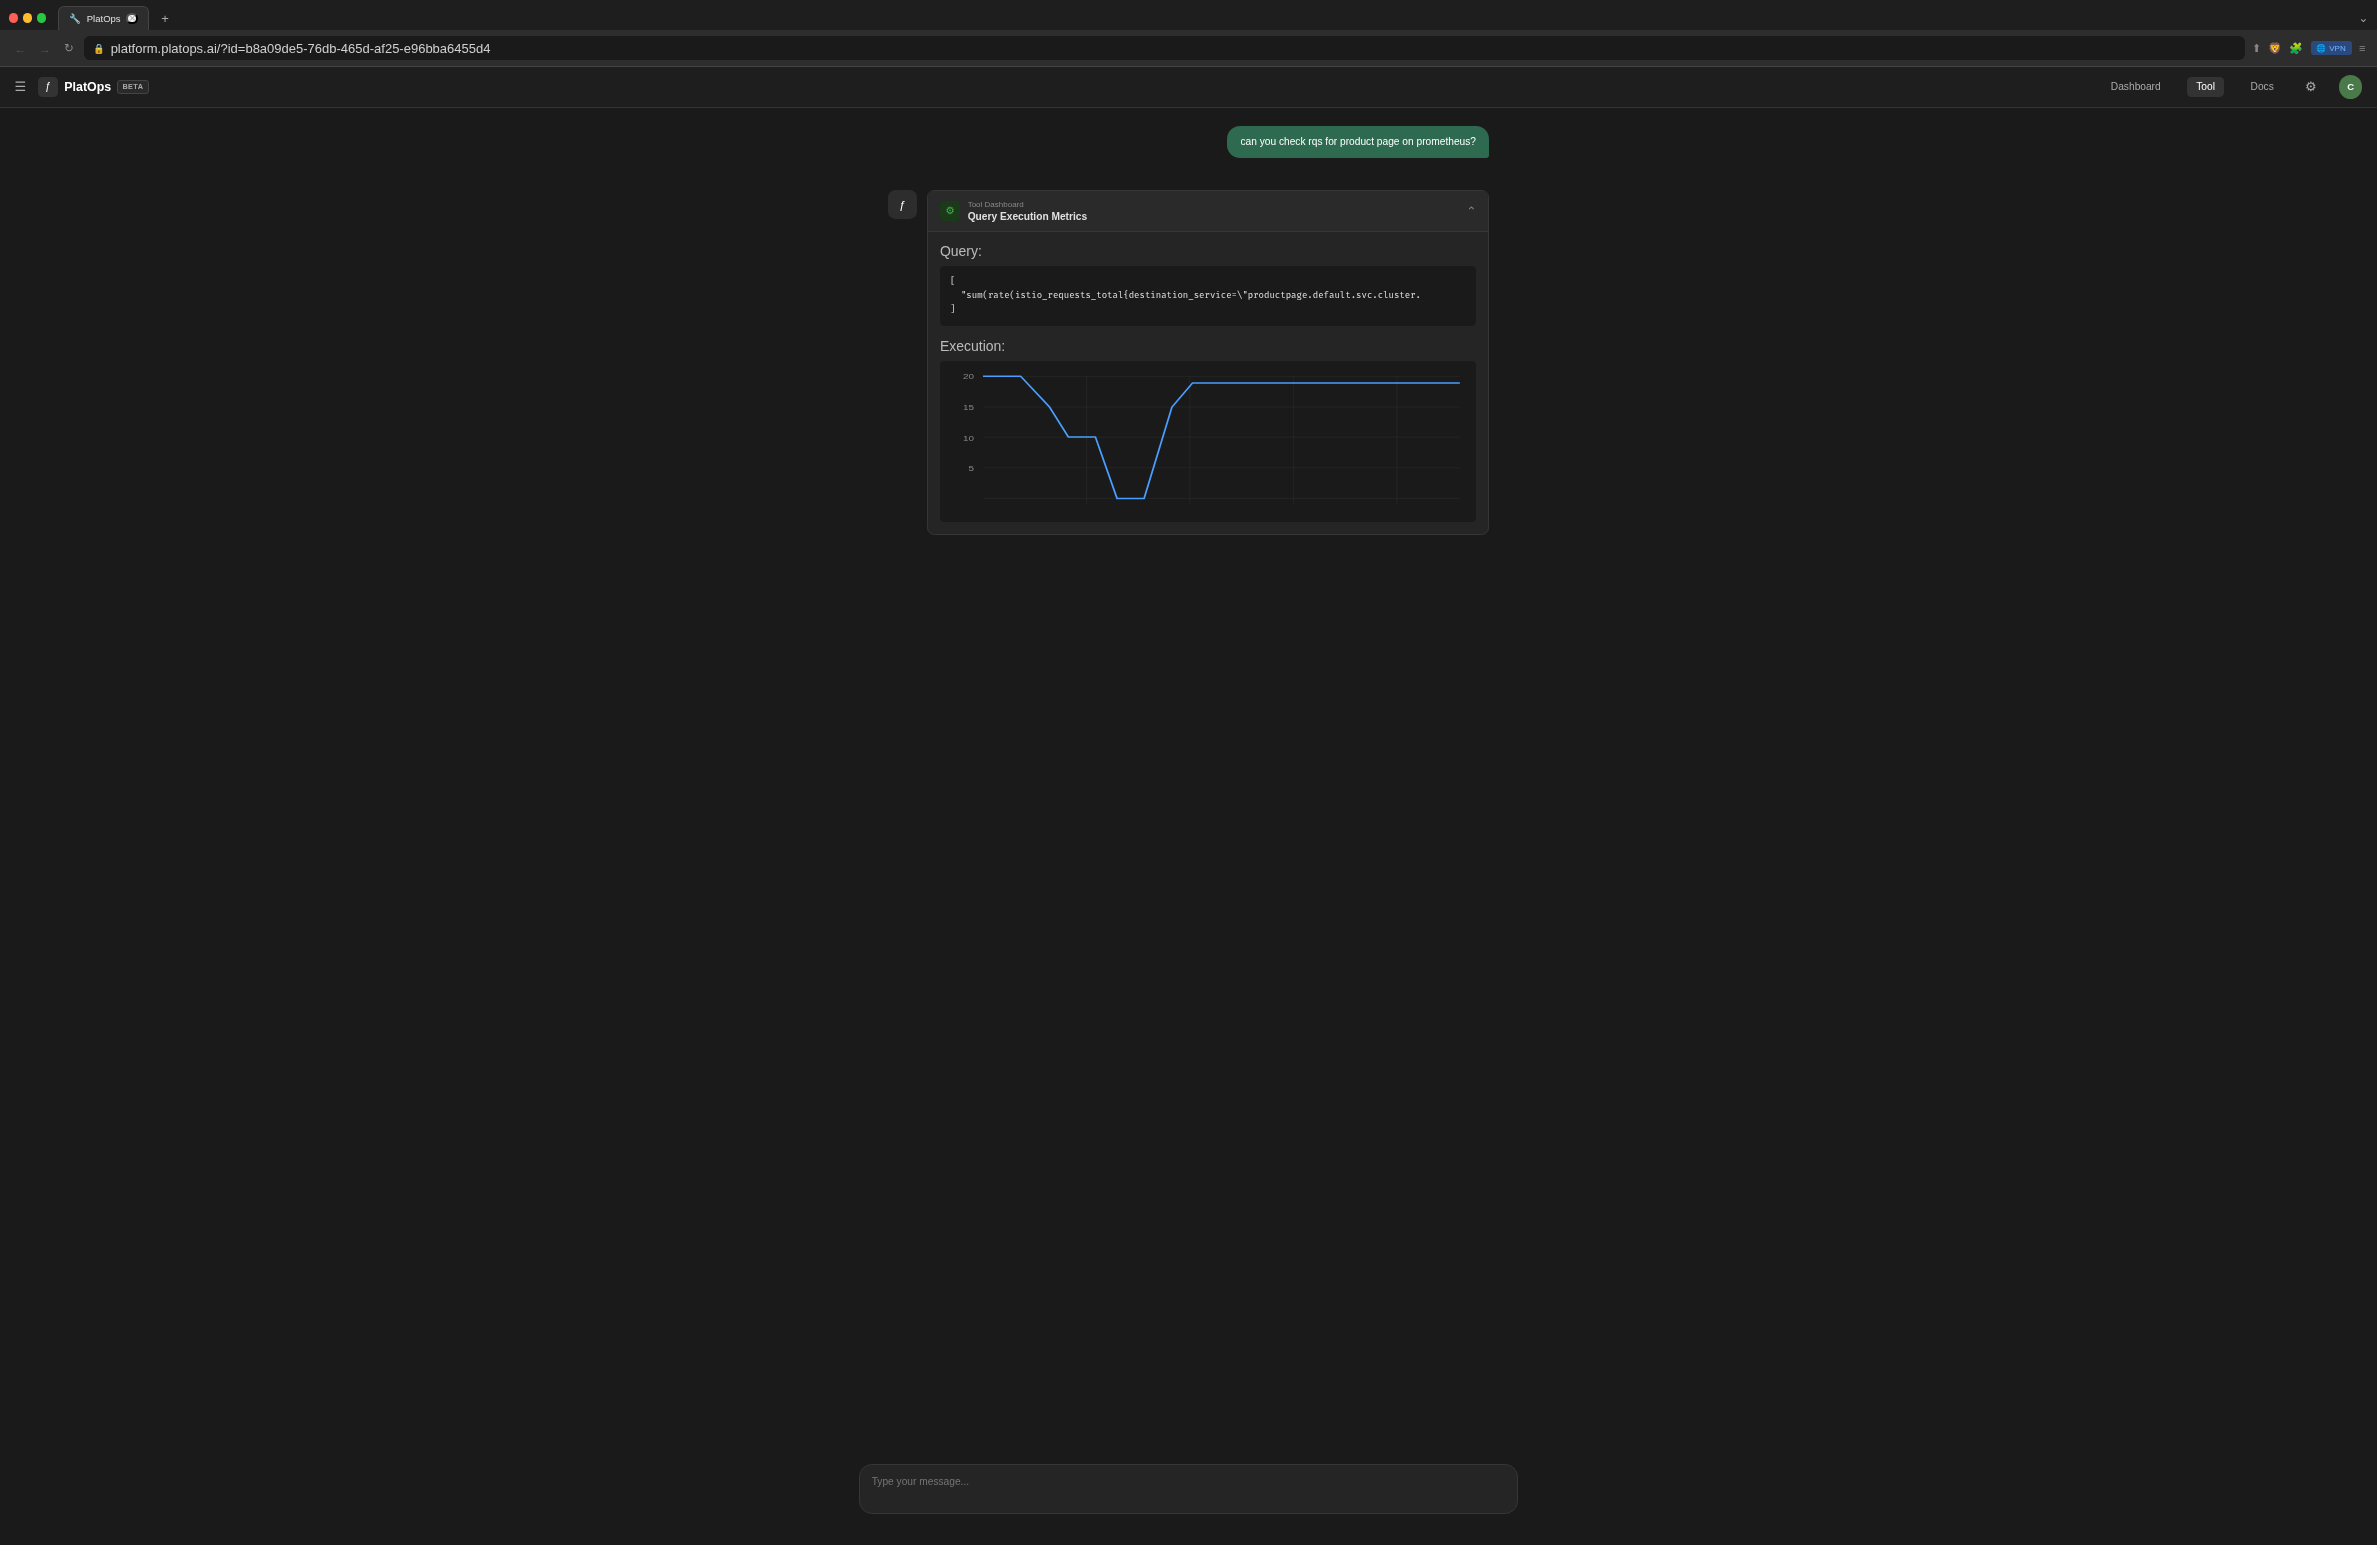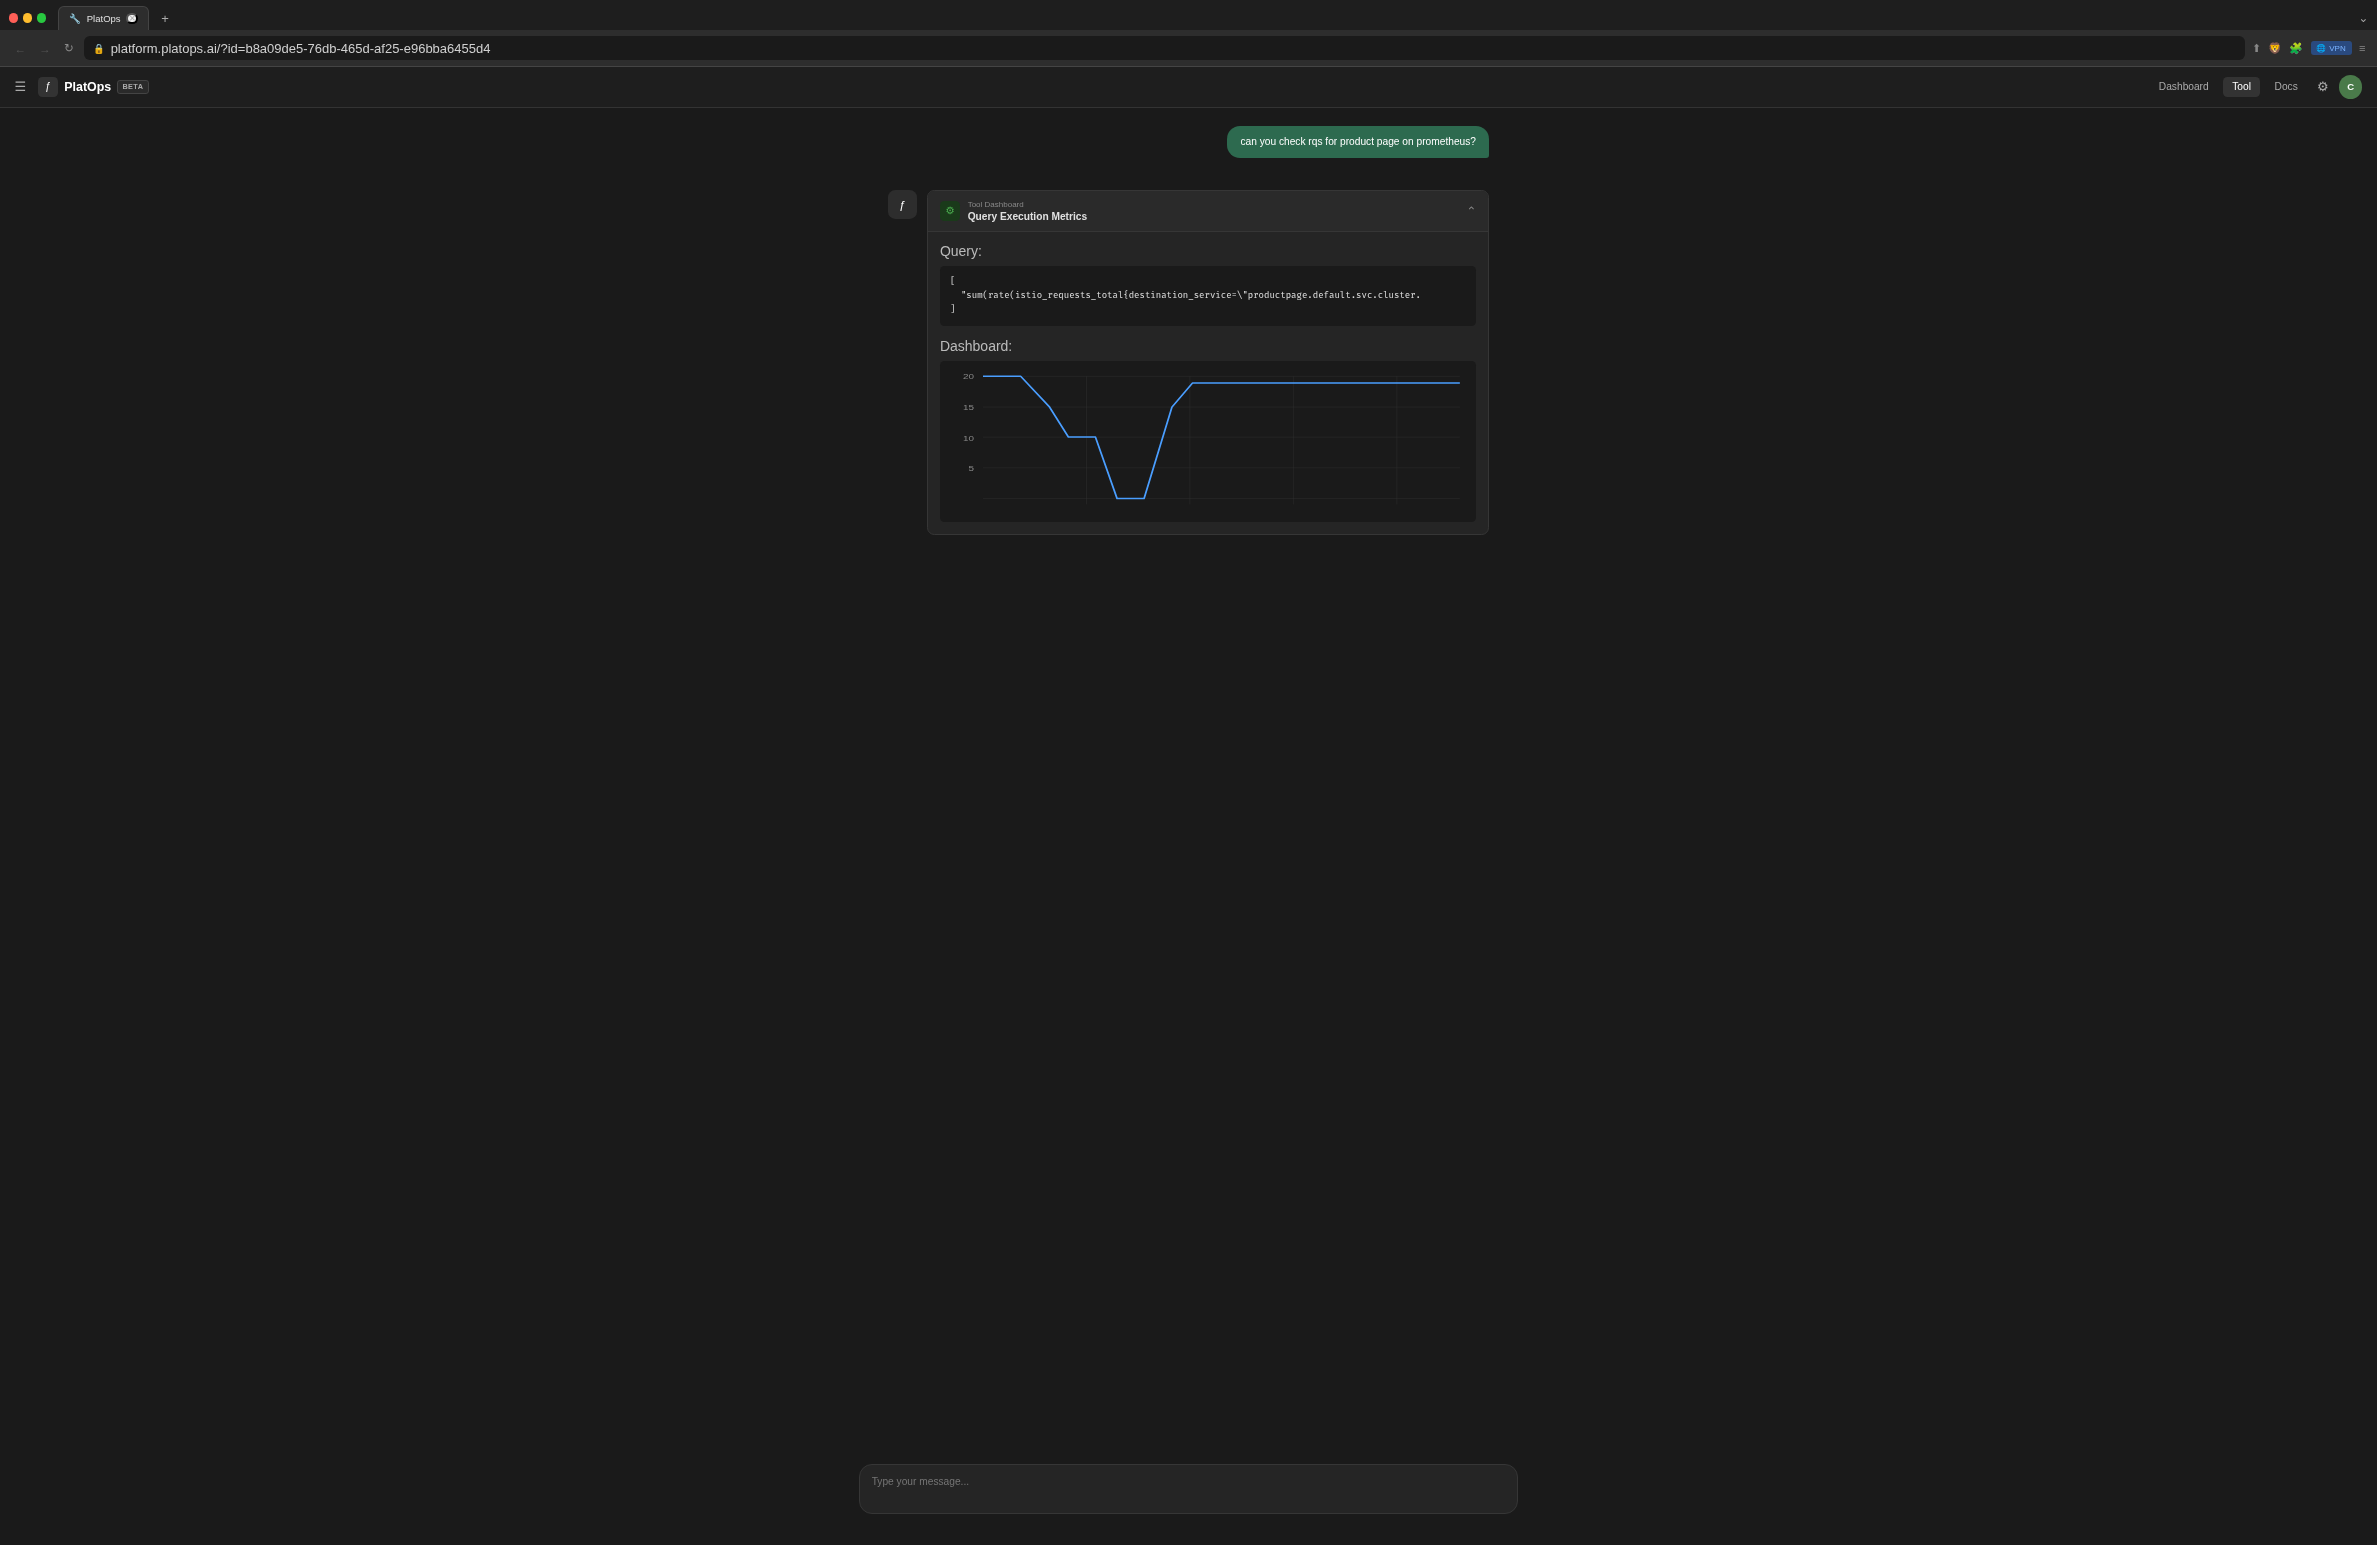--- a/index.html
+++ b/index.html
@@ -106,21 +106,21 @@
       width: 20.5px; height: 20.5px; background: #333; border-radius: 4.4px;
       display: flex; align-items: center; justify-content: center;
       color: #fff; font-size: 10.2px;
     }
     .app-name { font-size: 12.4px; font-weight: 600; color: #fff; }
     .beta-badge {
       background: #2a2a2a; border: 0.7px solid #444; color: #aaa;
       font-size: 7.3px; padding: 1.5px 4.4px; border-radius: 2.9px;
       font-weight: 600; letter-spacing: 0.4px;
     }
-    .header-nav { margin-left: auto; display: flex; align-items: center; gap: 6px; }
+    .header-nav { margin-left: auto; display: flex; align-items: center; gap: 18px; }
     .nav-link {
       background: none; border: none; color: #aaa; font-size: 10.2px; cursor: pointer;
       padding: 4.4px 8.8px; border-radius: 4.4px;
     }
     .nav-link.active {
       background: #333; color: #fff;
     }
     .settings-btn {
       background: none; border: none; color: #aaa; font-size: 13px; cursor: pointer; padding: 4.4px;
     }
@@ -340,21 +340,21 @@
           </div>
           <button class="tool-collapse-btn">⌃</button>
         </div>
 
         <div class="tool-body">
           <div class="section-label">Query:</div>
           <div class="query-block">[
   "sum(rate(istio_requests_total{destination_service=\"productpage.default.svc.cluster.
 ]</div>
 
-          <div class="section-label">Dashboard:</div>
+          <div class="section-label">Execution:</div>
 
           <div class="chart-container">
             <svg class="chart-svg" viewBox="0 0 580 200" preserveAspectRatio="none">
 
               <line x1="40" y1="10" x2="570" y2="10" stroke="#333" stroke-width="0.5"></line>
               <line x1="40" y1="52" x2="570" y2="52" stroke="#333" stroke-width="0.5"></line>
               <line x1="40" y1="93" x2="570" y2="93" stroke="#333" stroke-width="0.5"></line>
               <line x1="40" y1="135" x2="570" y2="135" stroke="#333" stroke-width="0.5"></line>
               <line x1="40" y1="177" x2="570" y2="177" stroke="#333" stroke-width="0.5"></line>
 

